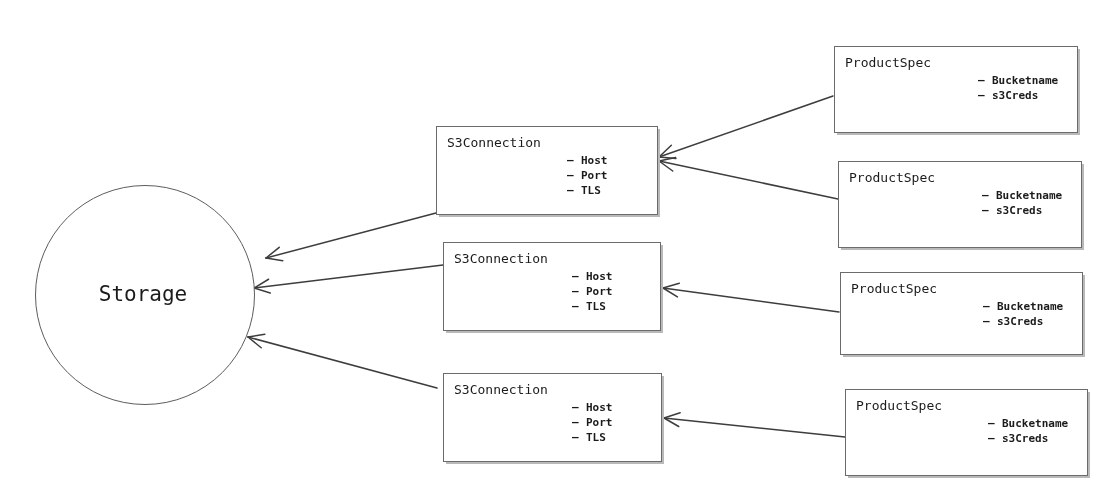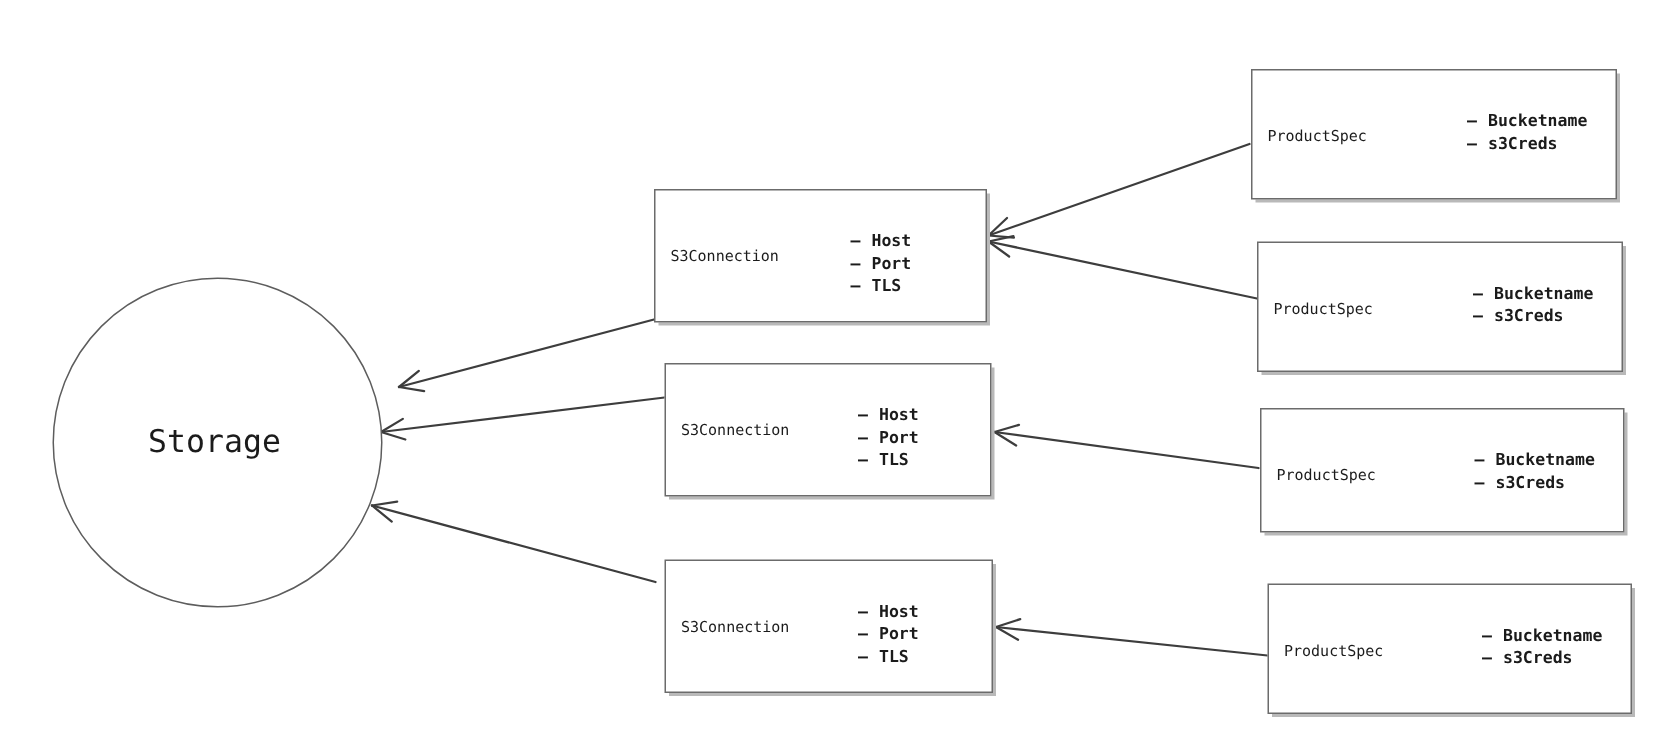--- a/index.html
+++ b/index.html
@@ -29,25 +29,24 @@
   .node-box {
     position: absolute;
     box-sizing: border-box;
     background: #ffffff;
     border: 1.4px solid #6b6b6b;
     box-shadow: 2.5px 2.5px 0 -0.5px #b9b9b9;
   }
   .node-title {
     position: absolute;
     font-family: "DejaVu Sans Mono", monospace;
-    font-size: 10px;
+    font-size: 13px;
     color: #1b1b1b;
     letter-spacing: 0px;
     white-space: nowrap;
-    margin-top: 31px;
   }
   .node-attrs {
     position: absolute;
     font-family: "DejaVu Sans Mono", monospace;
     font-size: 11px;
     font-weight: bold;
     color: #1b1b1b;
     line-height: 15px;
     white-space: nowrap;
   }

